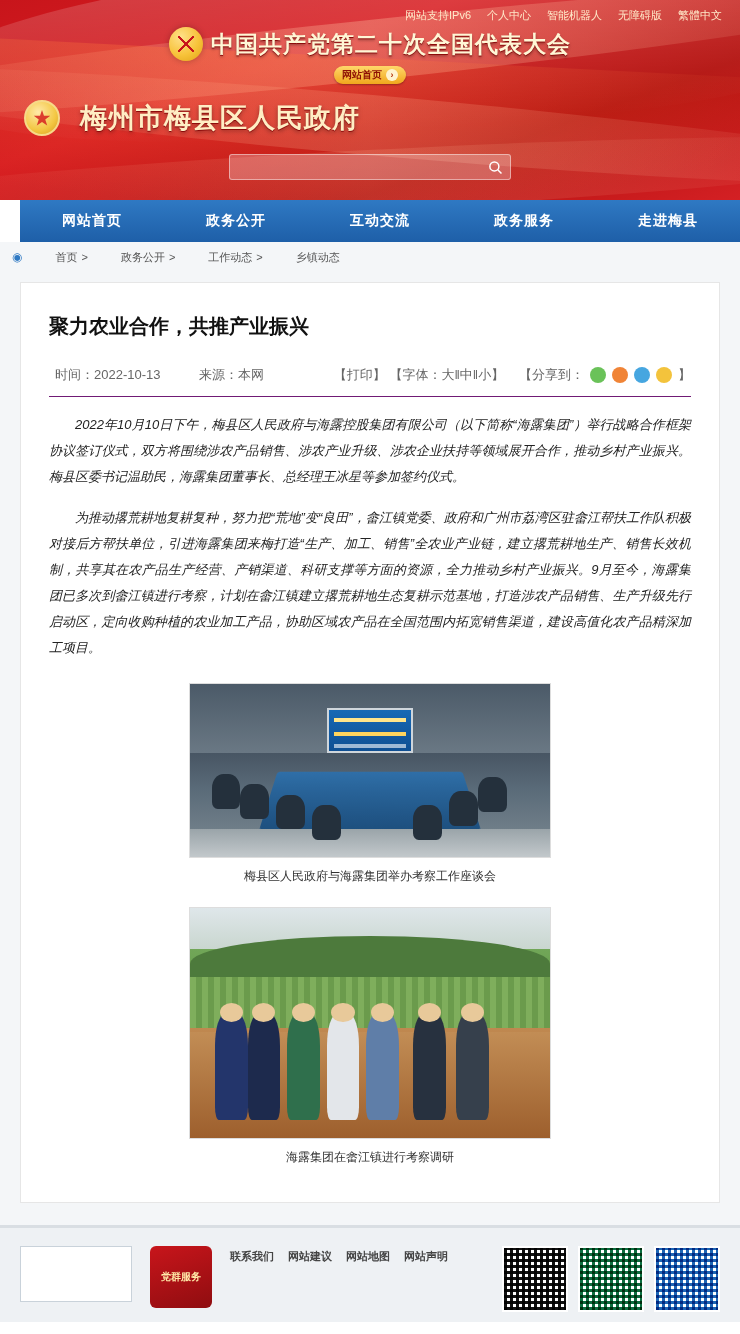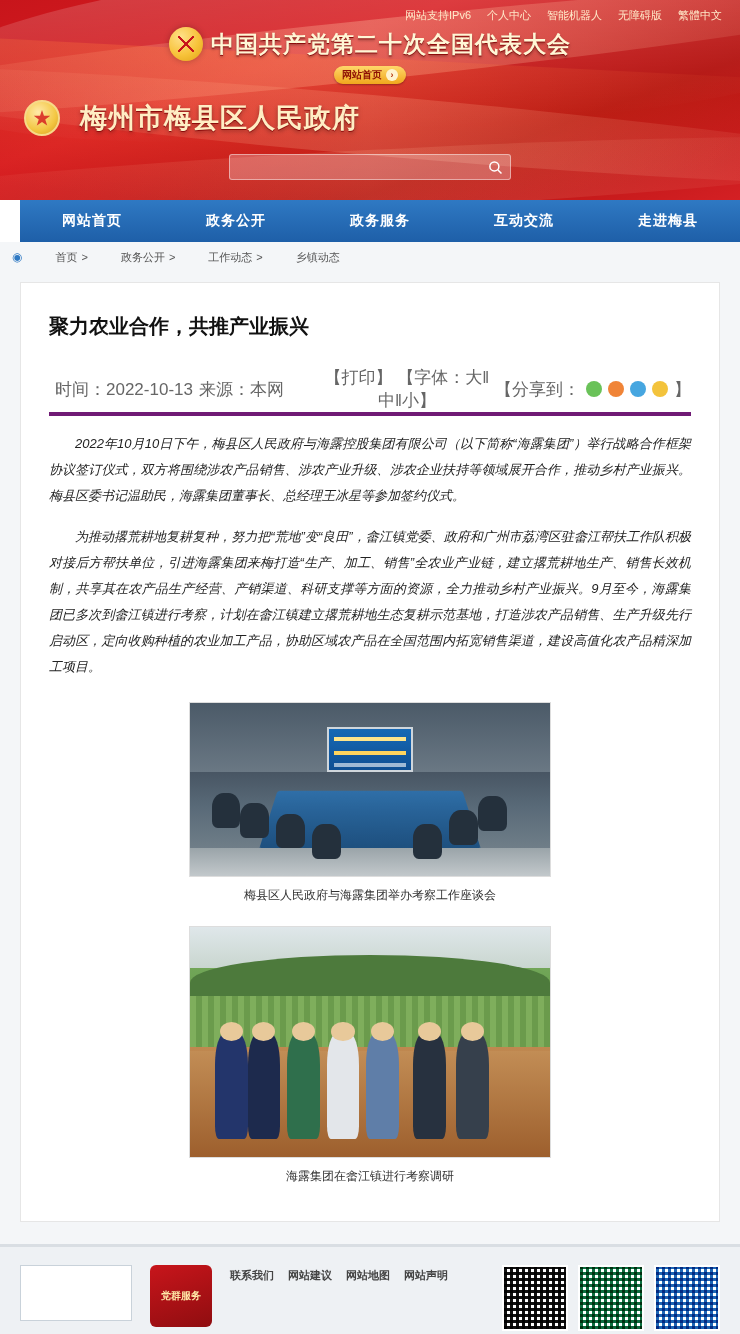--- a/index.html
+++ b/index.html
@@ -163,23 +163,23 @@
     padding:24px 28px 30px 28px;
     border:1px solid #e6e6e6;
   }
   h1.title{
     margin:6px 0 26px 0; text-align:left;
     font-size:20px; color:#111; font-weight:bold;
     font-family:"Liberation Serif", serif;
   }
   .meta{
     display:flex; align-items:center;
-    font-size:17px; color:#666;
-    border-bottom:4px solid #701a75;
-    margin-bottom:14px;
+    font-size:13px; color:#666;
+    border-bottom:1px solid #701a75;
+    padding-bottom:12px; margin-bottom:14px;
   }
   .meta .m-time{ width:150px; padding-left:6px;}
   .meta .m-src{ width:120px; }
   .meta .m-print{ flex:1; text-align:center; }
   .meta .m-share{ display:flex; align-items:center; gap:6px; }
   .meta .m-print span{ cursor:pointer; }
   .dot{ width:16px;height:16px;border-radius:50%; display:inline-block; }
   .dot.g{ background:#6ac259;} .dot.o{ background:#f08437;}
   .dot.b{ background:#46a6e0;} .dot.y{ background:#f3c33c;}
 
@@ -315,22 +315,22 @@
           <circle cx="8.5" cy="8.5" r="6"></circle>
           <line x1="13" y1="13" x2="18" y2="18"></line>
         </svg>
       </div>
     </div>
   </div>
 
   <div class="nav">
     <div class="nav-item">网站首页</div>
     <div class="nav-item">政务公开</div>
+    <div class="nav-item">互动交流</div>
     <div class="nav-item">政务服务</div>
-    <div class="nav-item">互动交流</div>
     <div class="nav-item">走进梅县</div>
   </div>
 
   <div class="crumb">
     <span class="pin">◉</span>
     <a>首页</a>
     <span>&gt;</span>
     <a>政务公开</a>
     <span>&gt;</span>
     <a>工作动态</a>

